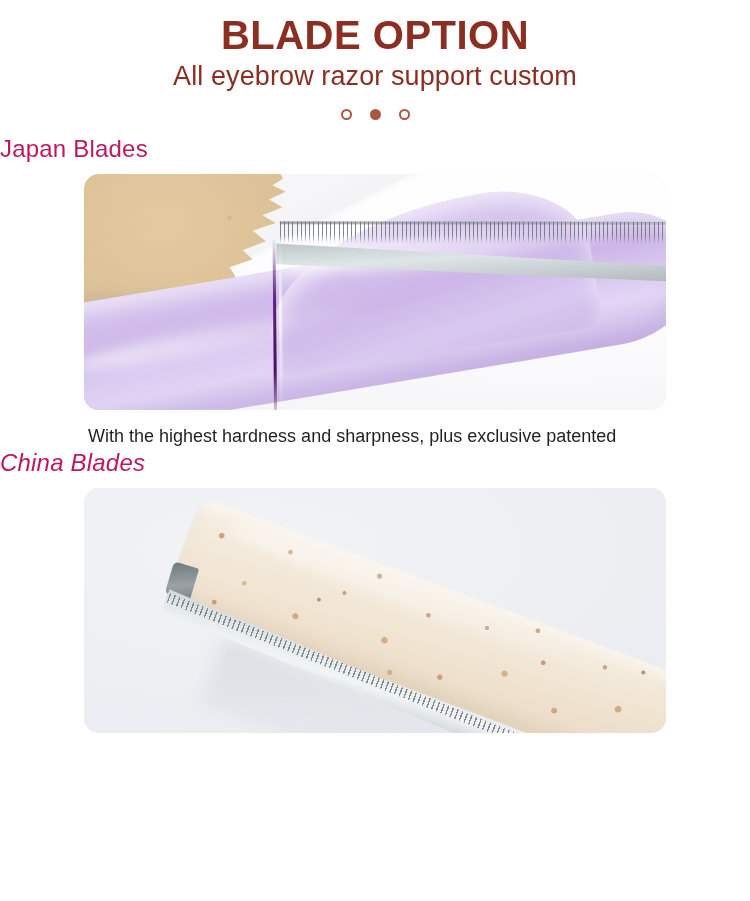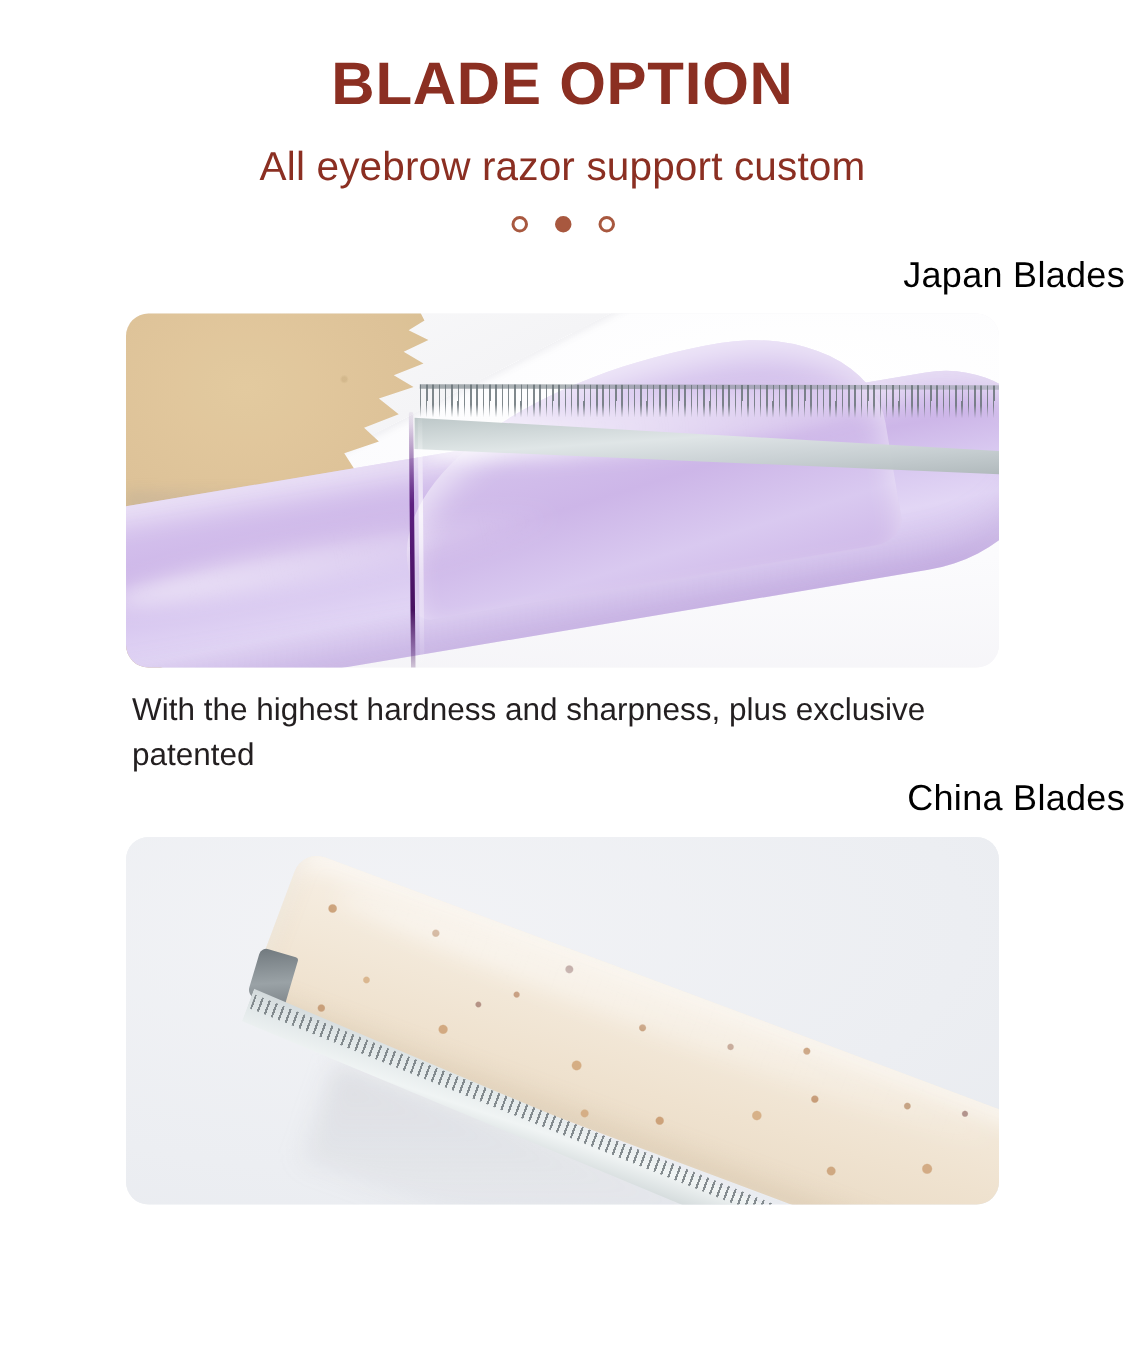--- a/index.html
+++ b/index.html
@@ -6,64 +6,63 @@
 
   body {
     width:750px; height:901px;
     background:#ffffff;
     font-family:"Liberation Sans", sans-serif;
     overflow:hidden;
     position:relative;
   }
 
   
-  .page-header { text-align:center; padding-top:35px; }
+  .page-header { text-align:center; padding-top:14px; }
 
   .main-title {
     font-size:40px;
     font-weight:bold;
     letter-spacing:0.5px;
     color:#8B2F22;
     line-height:1.08;
   }
 
   .subtitle {
     font-size:27px;
     font-weight:400;
     color:#8B2F22;
     line-height:1.25;
-    margin-top:17px;
+    margin-top:3px;
     letter-spacing:0.1px;
   }
 
   
   .dots {
     display:flex;
     justify-content:center;
     align-items:center;
     gap:18px;
     margin-top:14px;
     height:14px;
   }
   .dot { width:11px; height:11px; border-radius:50%; }
   .dot.hollow { border:2px solid #A8583F; background:transparent; }
   .dot.filled { background:#A8583F; border:2px solid #A8583F; }
 
   
   .section { width:100%; }
   .section-heading {
-    text-align:right;
+    text-align:left;
     font-size:24px;
     font-weight:400;
-    color:#000000;
+    color:#be185d;
     letter-spacing:0.2px;
-    padding-left:12px;
   }
   #section-japan .section-heading { margin-top:13px; }
-  #section-china .section-heading { margin-top:0px; }
+  #section-china .section-heading { margin-top:0px;font-style:italic; }
 
   
   .photo {
     position:relative;
     width:582px;
     margin:11px auto 0 auto;
     border-radius:15px;
     overflow:hidden;
   }
   .photo-japan { height:236px; background:#f6f5f8; }
@@ -283,21 +282,21 @@
     background:linear-gradient(160deg, rgba(150,152,160,0.20), rgba(150,152,160,0) 60%);
     filter:blur(8px);
     transform:rotate(20deg);
     transform-origin:left top;
   }
 
   
   .description {
     width:600px;
     margin:14px auto 0 88px;
-    font-size:21px;
+    font-size:18px;
     line-height:1.42;
     color:#231f20;
     font-family:"Liberation Sans", sans-serif;
   }
   .description-china {
     margin:16px auto 0 96px;
   }
   .description p { margin:0; }
 </style>
 </head>

